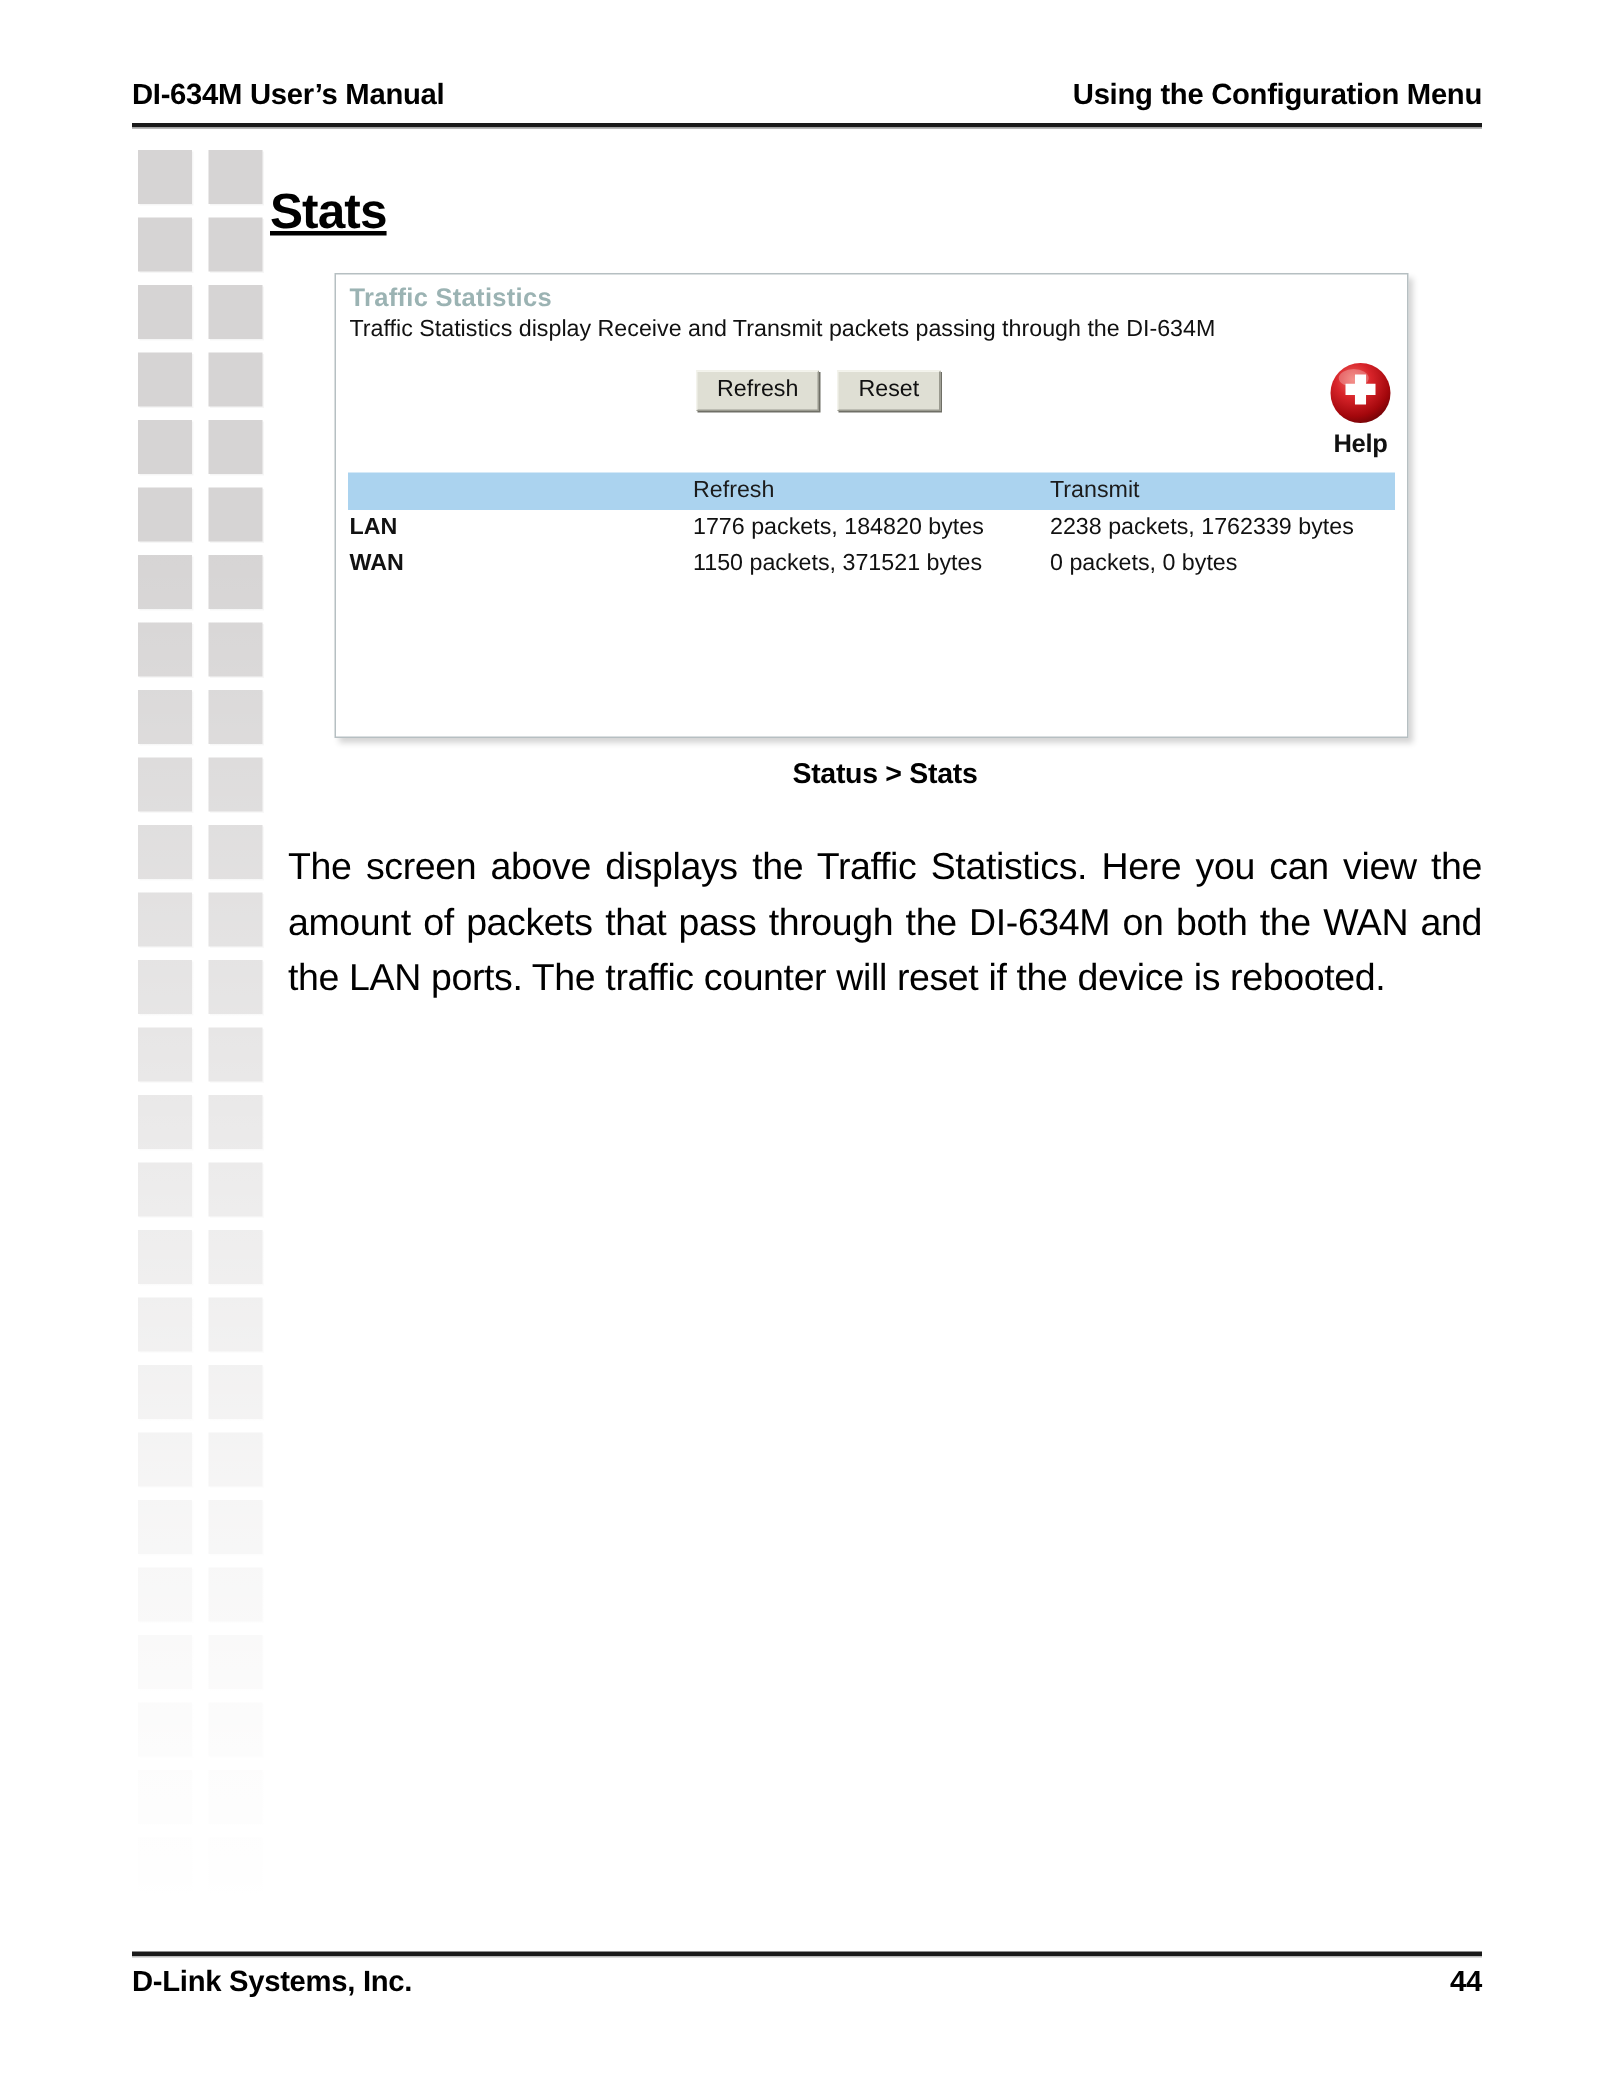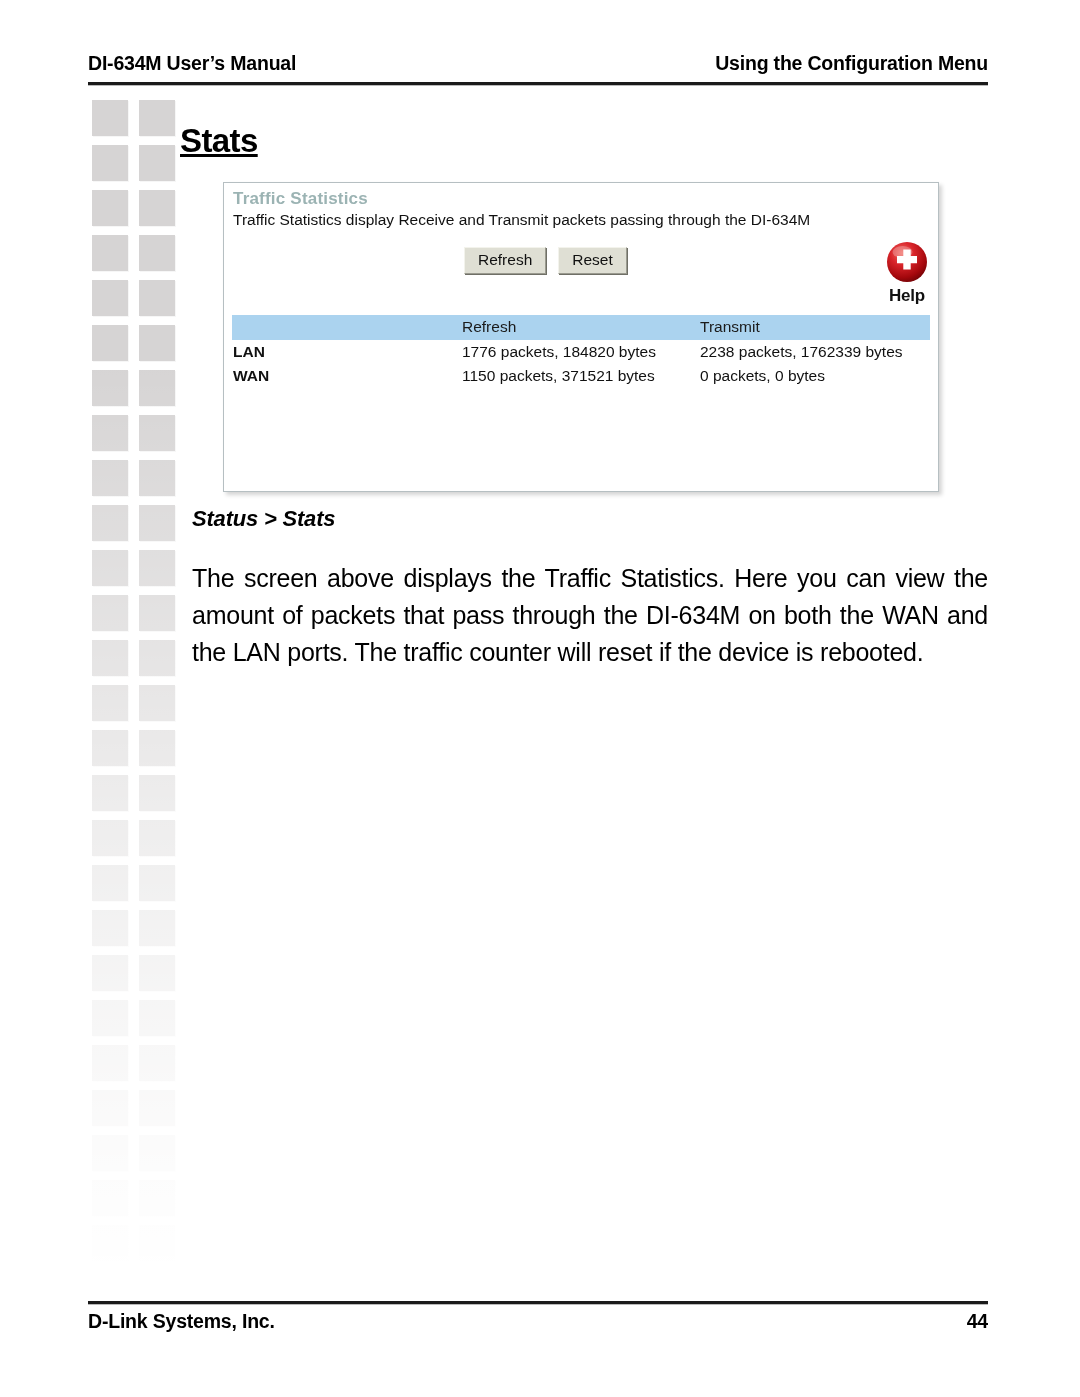--- a/index.html
+++ b/index.html
@@ -218,23 +218,22 @@
     margin-top: 20px;
   }
   .stats-table td.val-tx { padding-right: 10px; margin-left: 28px; }
 
   
   .caption {
     position: absolute;
     left: 192px;
     top: 506px;
     width: 796px;
-    text-align: left;
-    font-size: 22px;
-    font-style: italic;
+    text-align: center;
+    font-size: 19px;
     font-weight: bold;
     letter-spacing: -0.2px;
   }
 
   
   .body-text {
     position: absolute;
     left: 192px;
     top: 535px;
     width: 796px;

